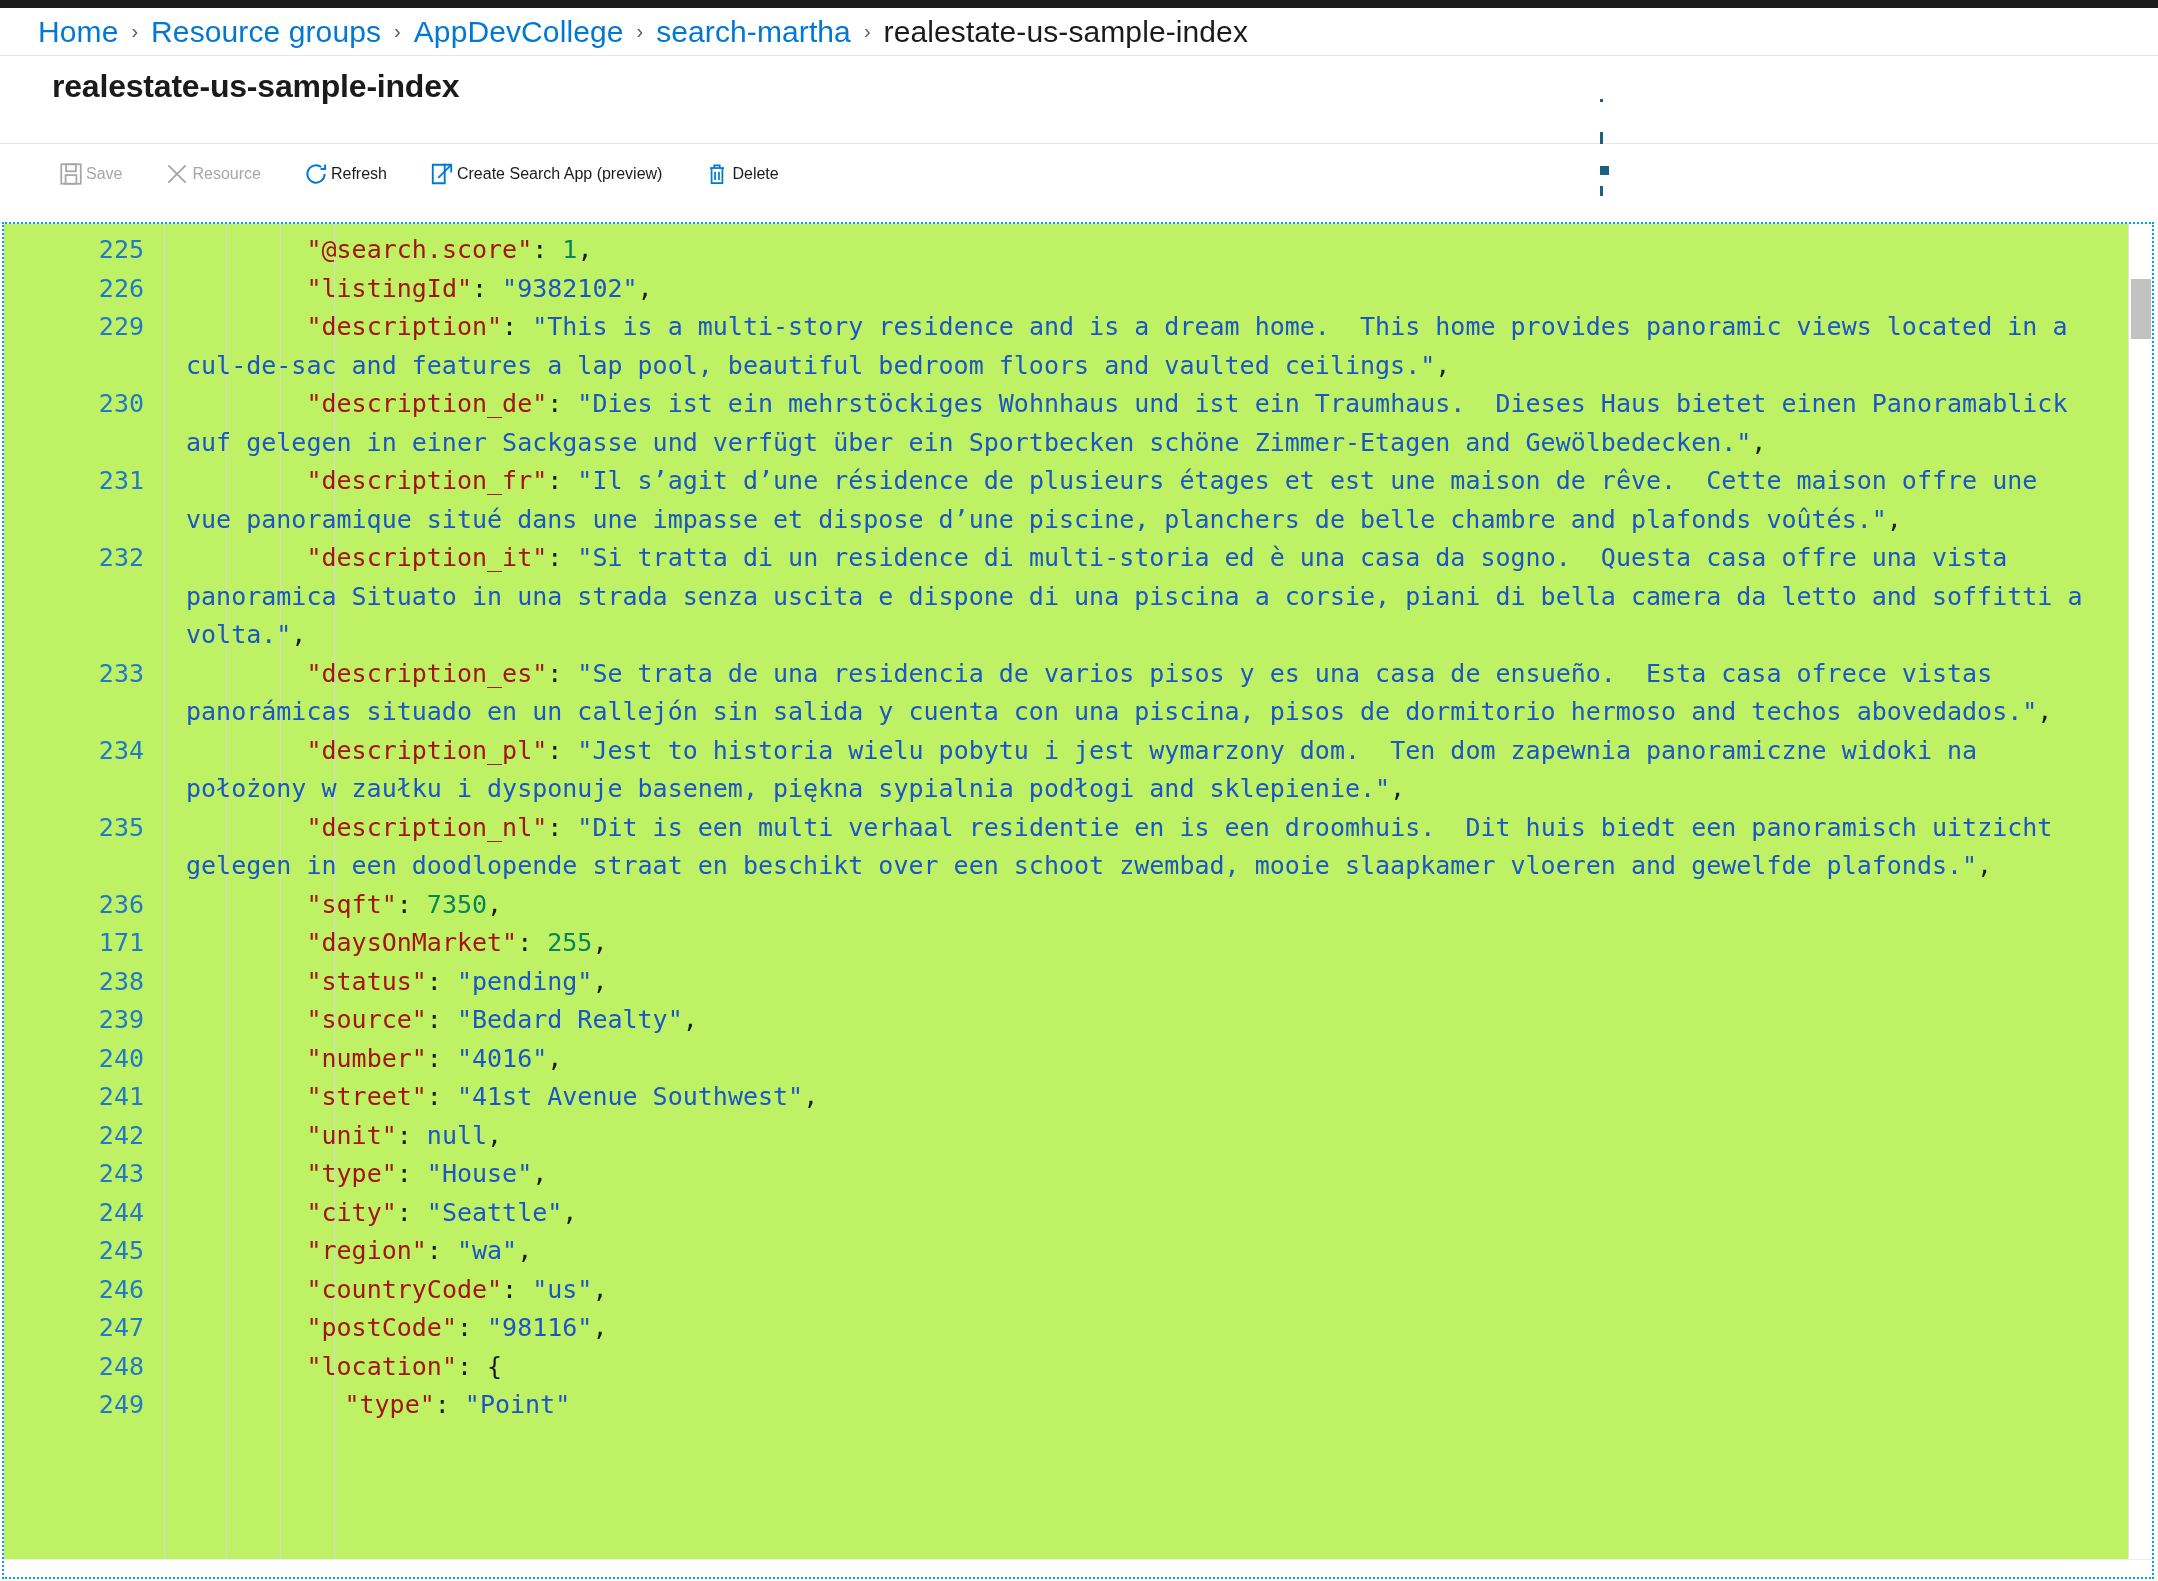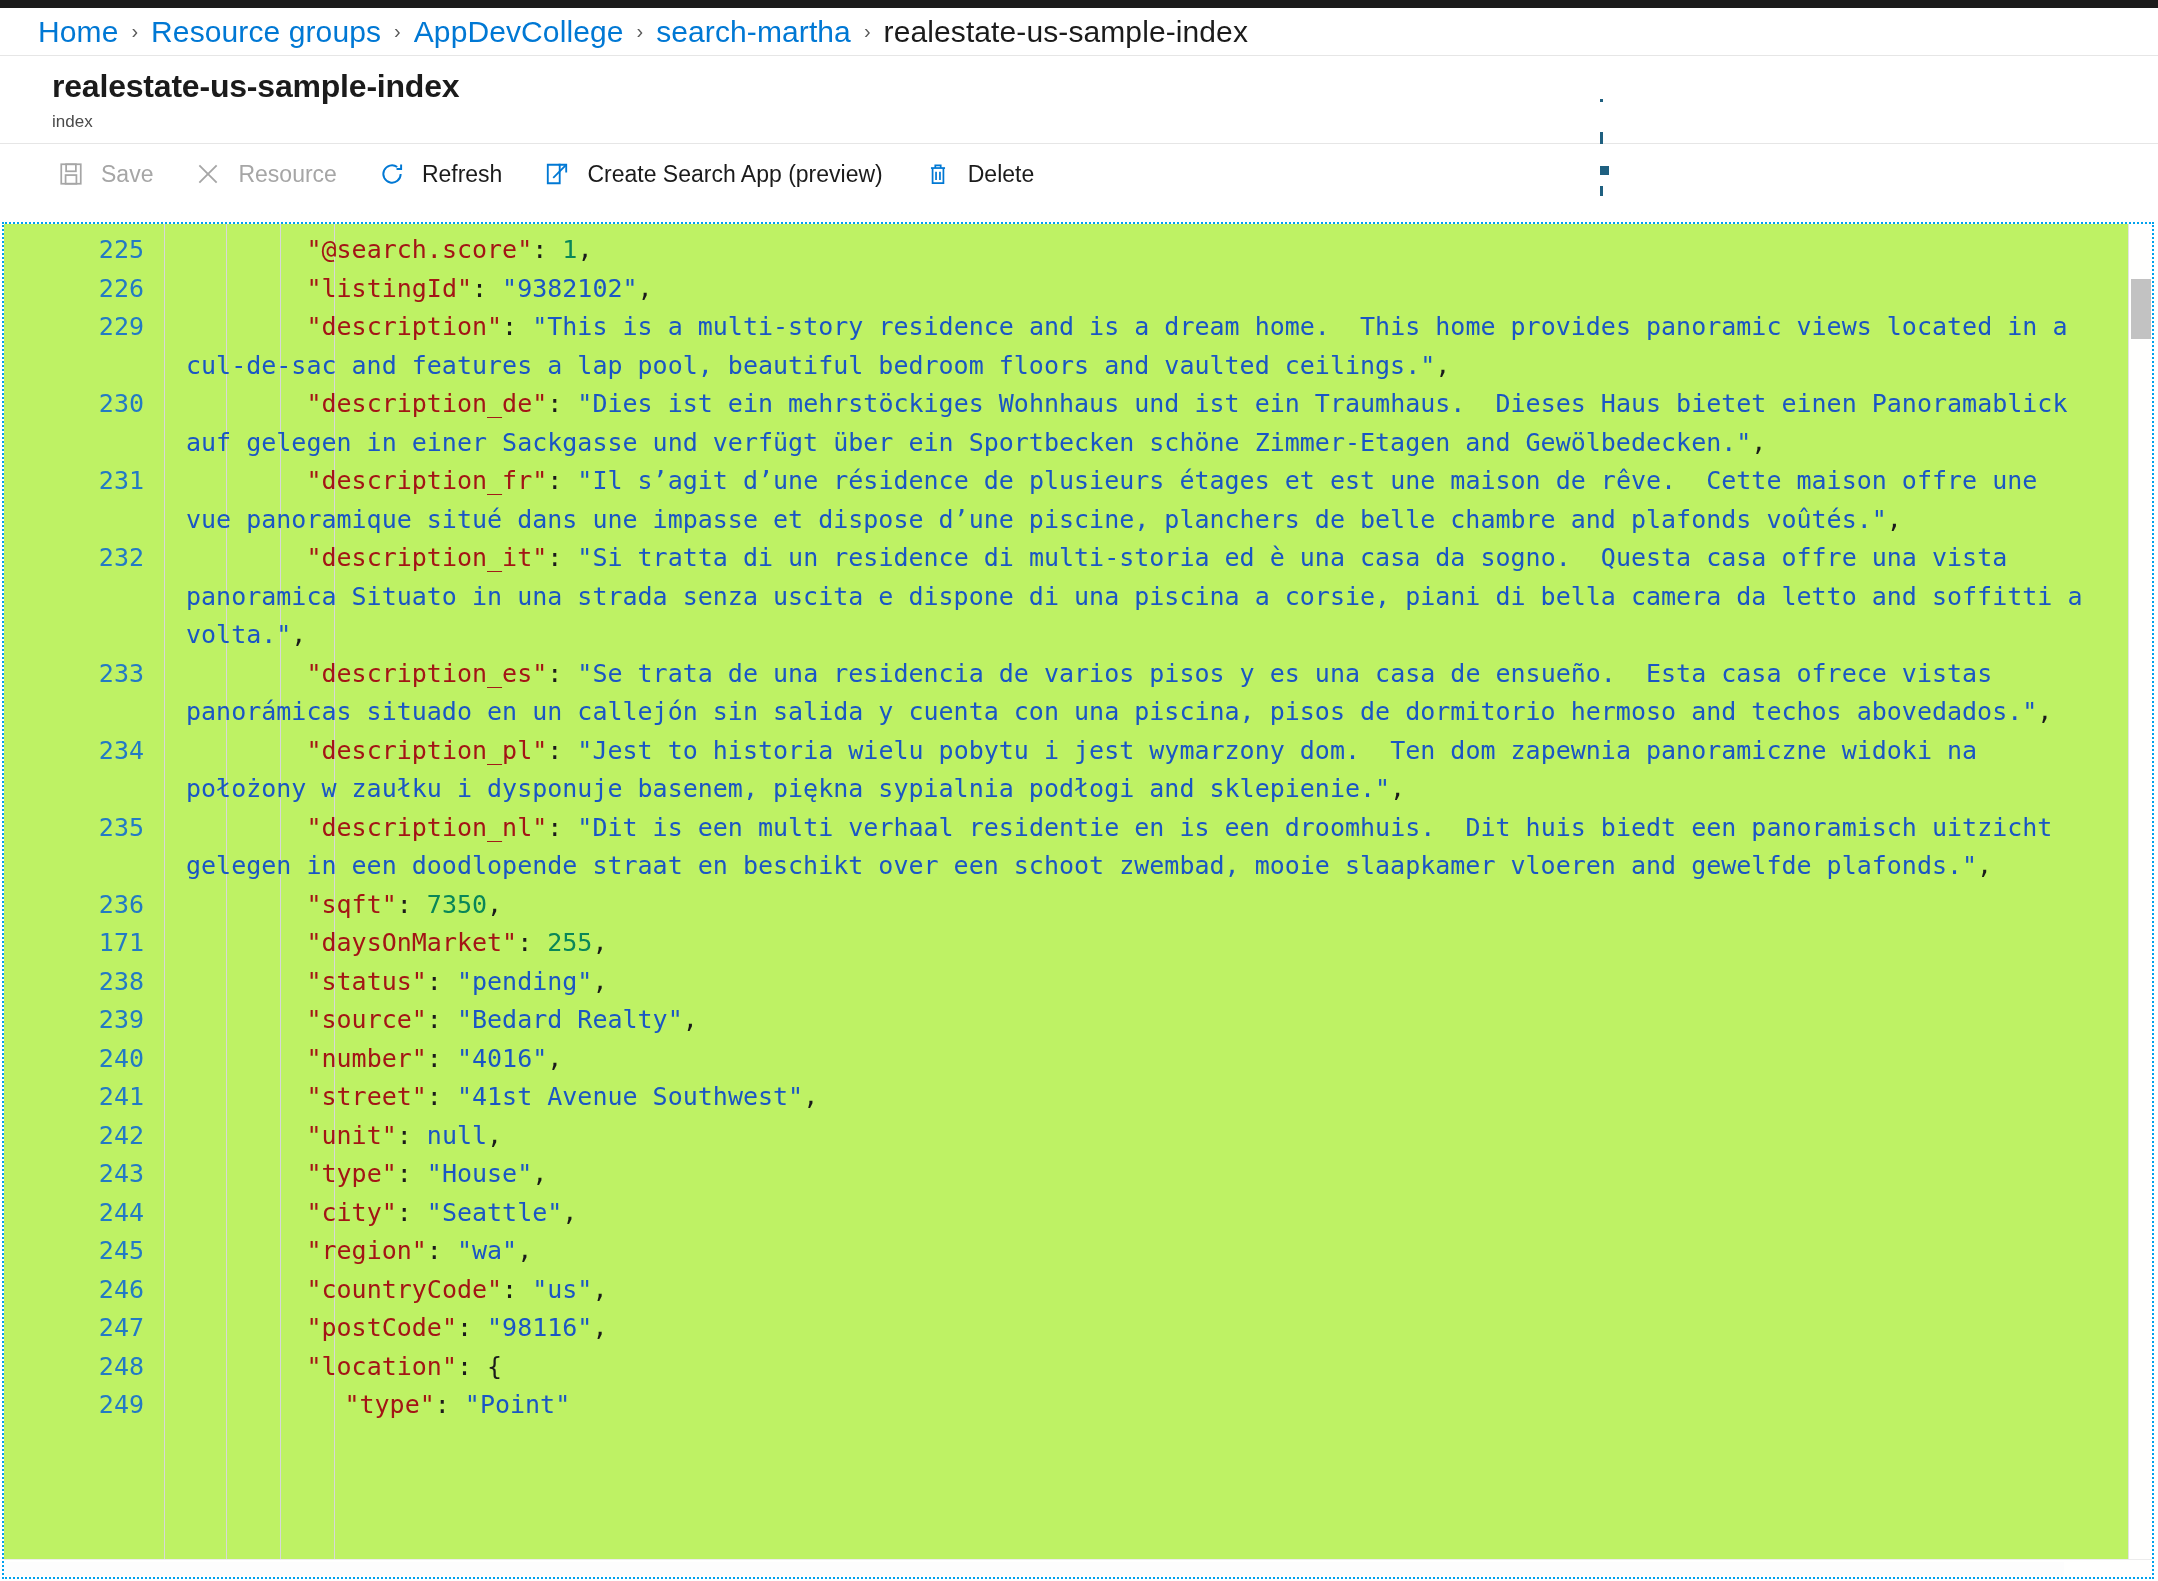--- a/index.html
+++ b/index.html
@@ -66,23 +66,23 @@
   
   .command-bar {
     position: absolute; top: 145px; left: 0;
     width: 2158px; height: 58px;
     background: #ffffff;
     display: flex; align-items: center;
     padding-left: 52px;
   }
   .cmd {
     display: flex; align-items: center;
-    gap: 17px;
+    gap: 2px;
     margin-right: 30px;
-    font-size: 23px;
+    font-size: 16px;
     color: #1b1b1b;
     cursor: pointer;
     white-space: nowrap;
     padding: 4px 6px;
   }
   .cmd.disabled { color: #a6a6a6; cursor: default; }
   .cmd svg { display: block; flex: none; }
 
   
   .editor-wrap {
@@ -189,21 +189,20 @@
     <span class="crumb-sep">›</span>
     <span class="crumb">AppDevCollege</span>
     <span class="crumb-sep">›</span>
     <span class="crumb">search-martha</span>
     <span class="crumb-sep">›</span>
     <span class="crumb current">realestate-us-sample-index</span>
   </div>
 
 <div class="title-block">
   <div class="page-title">realestate-us-sample-index</div>
-  <div class="page-subtitle">index</div>
 </div>
 
 <div class="command-bar" id="command-bar">
     <div class="cmd disabled">
       <span style="color: rgb(166, 166, 166);">
         <svg width="26" height="26" viewBox="0 0 24 24" fill="none" stroke="currentColor" stroke-width="1.6">
           <rect x="3" y="3" width="18" height="18"></rect>
           <rect x="7.5" y="3" width="9" height="6.5"></rect>
           <rect x="7" y="13" width="10" height="8"></rect>
         </svg>

